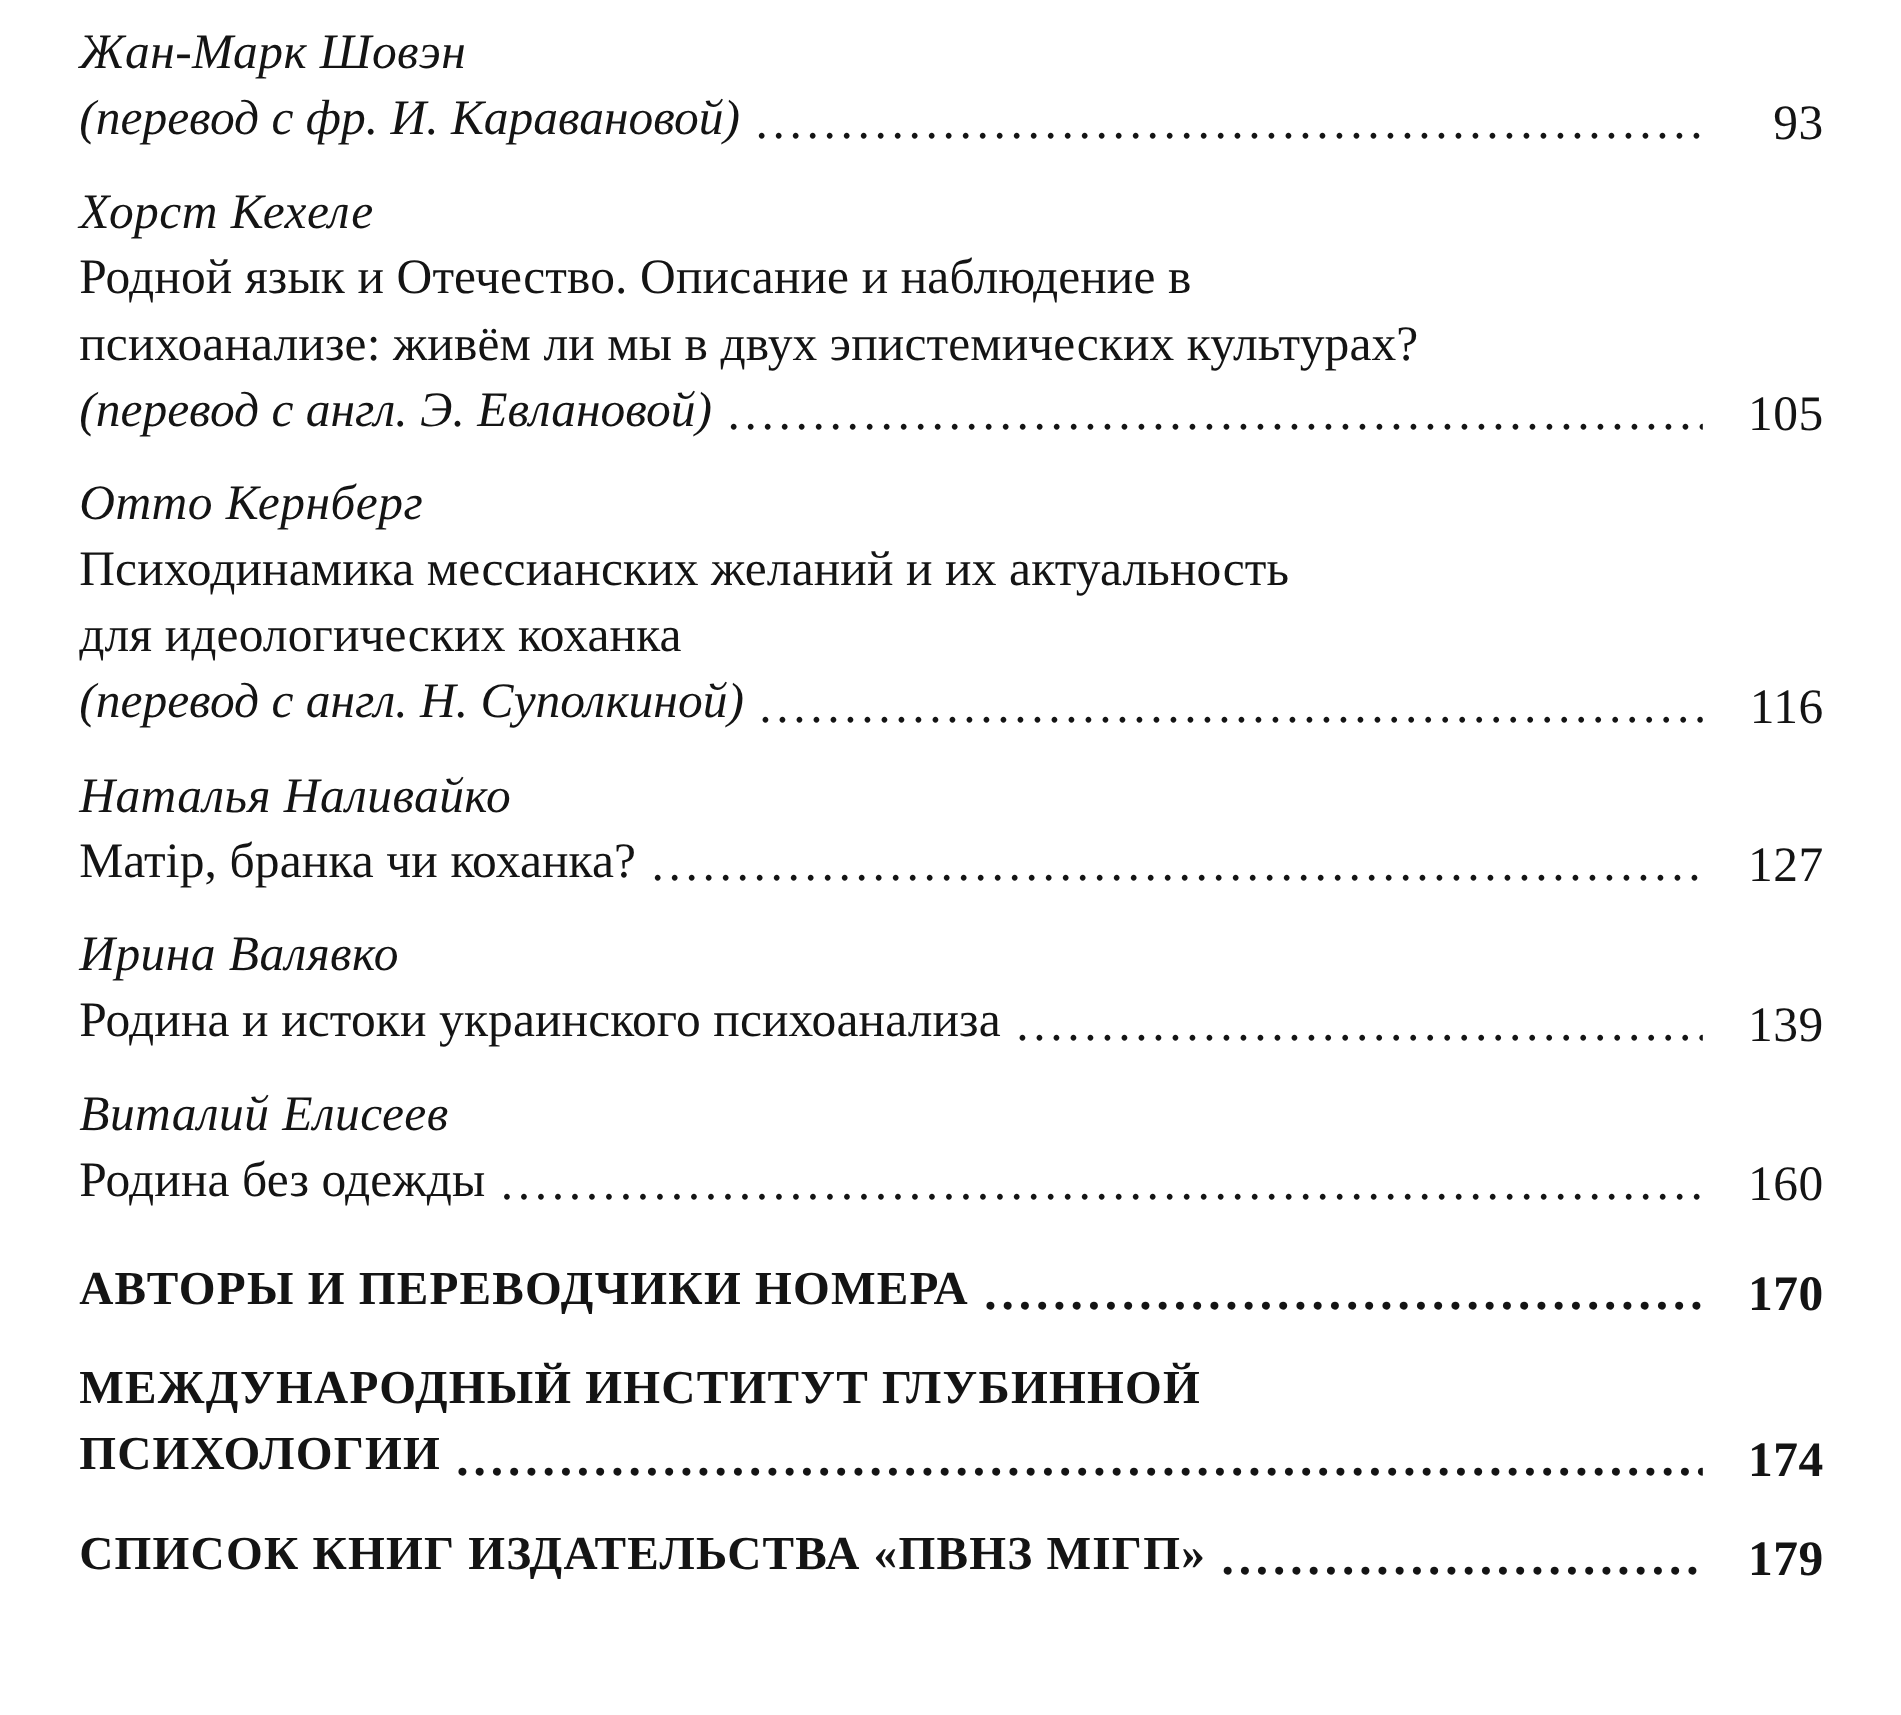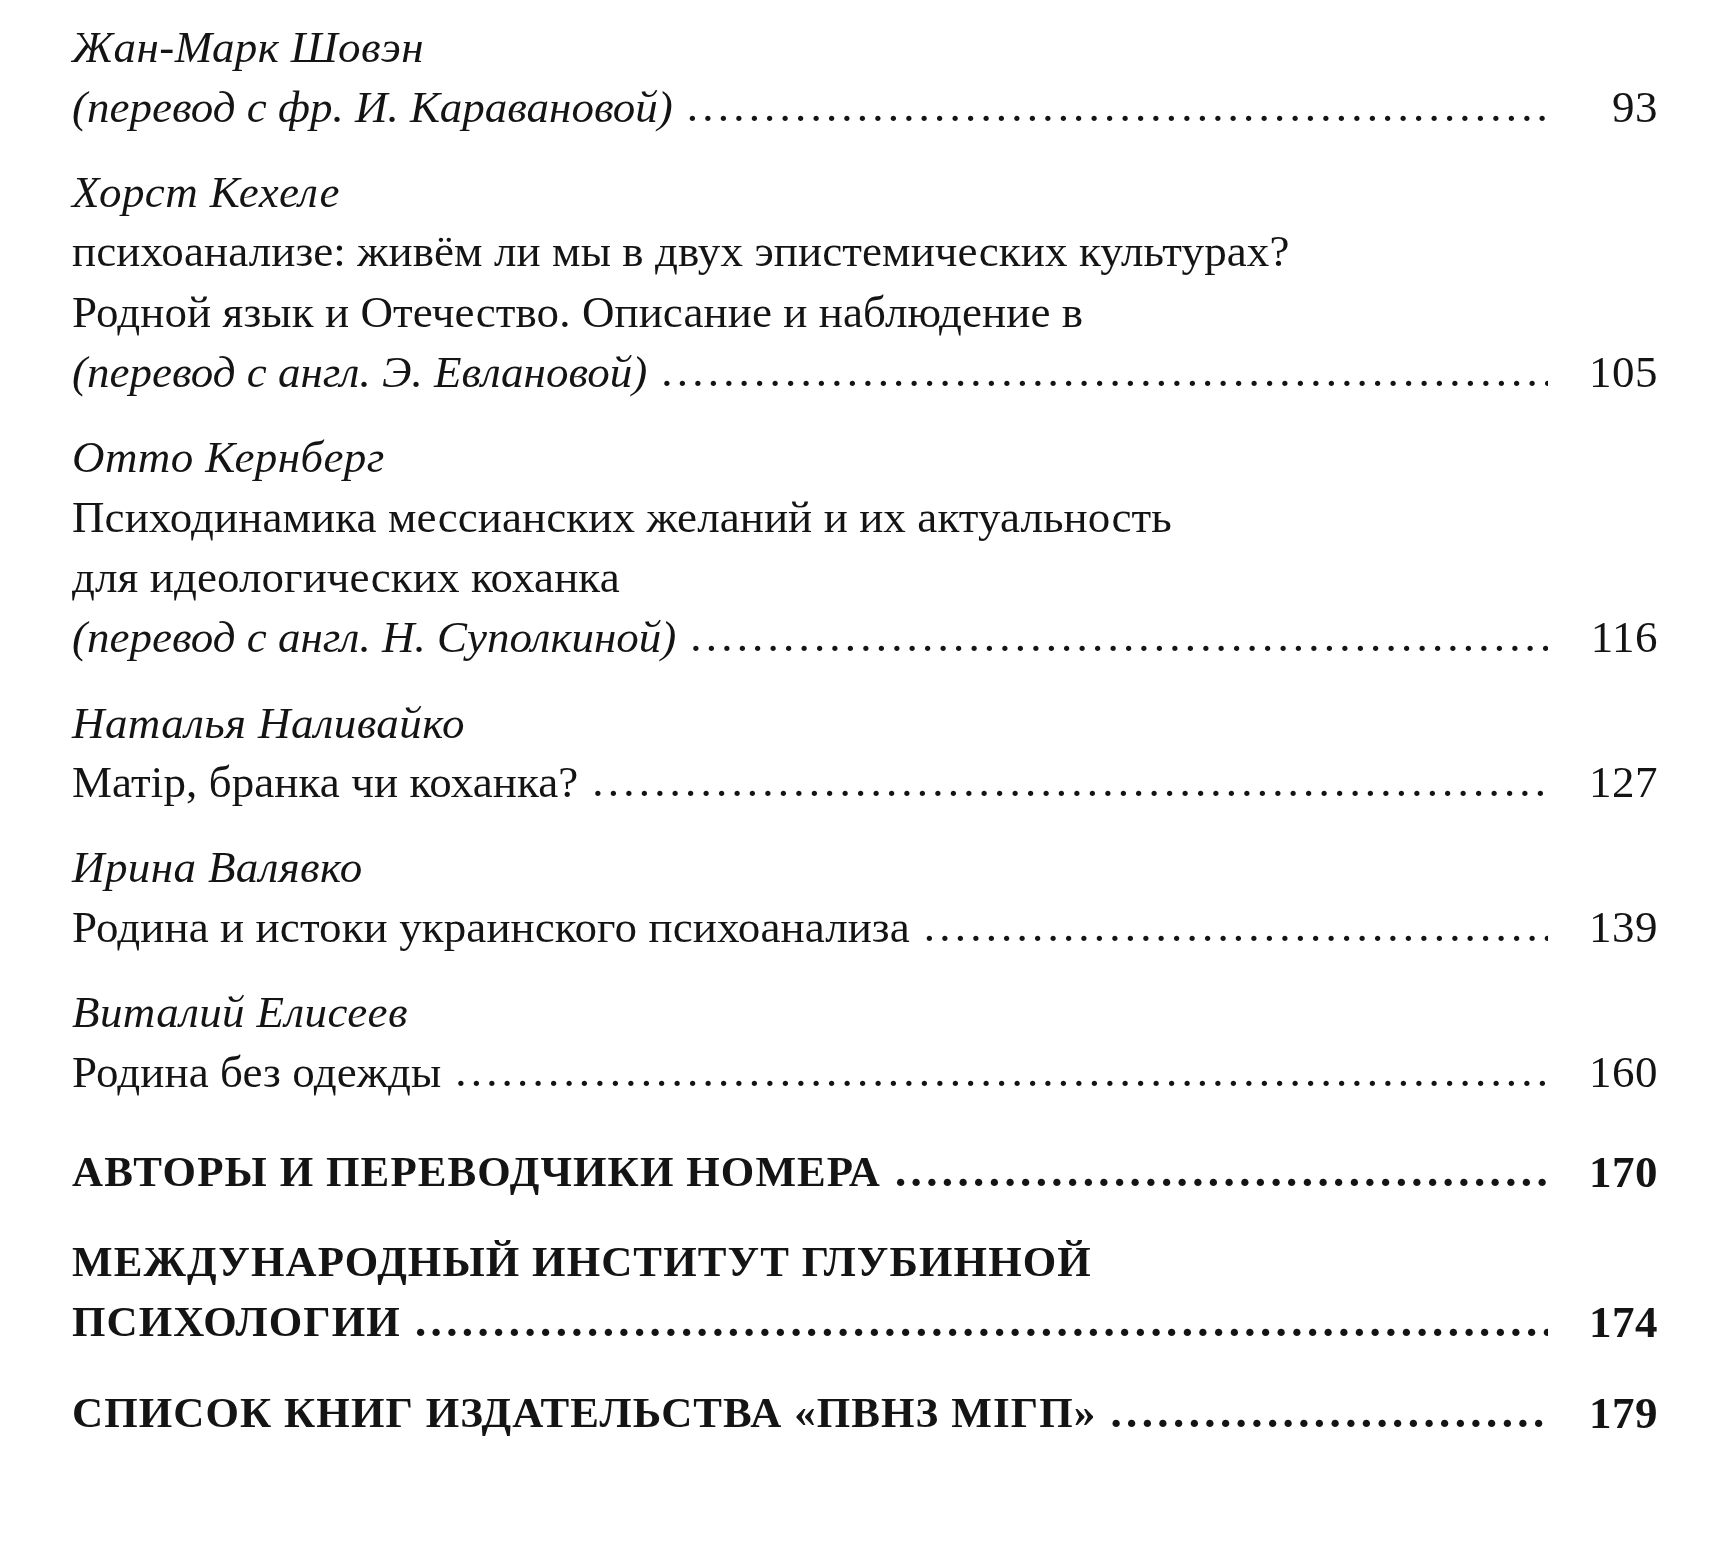--- a/index.html
+++ b/index.html
@@ -47,21 +47,21 @@
   .trans-line {
     font-style: italic;
     font-size: 45px;
     line-height: 1.34;
     white-space: nowrap;
   }
 
   
   .leader-row {
     display: flex;
-    align-items: center;
+    align-items: flex-end;
     width: 100%;
   }
   .leader-row .lead-text {
     flex: 0 0 auto;
     white-space: nowrap;
   }
   .dots {
     flex: 1 1 auto;
     overflow: hidden;
     white-space: nowrap;
@@ -114,22 +114,22 @@
     <div class="author">Жан-Марк Шовэн</div>
     <div class="leader-row">
       <span class="trans-line lead-text">(перевод с фр. И. Каравановой)</span>
       <span class="dots">..................................................................................................................................</span>
       <span class="pageno">93</span>
     </div>
   </div>
 
   <div class="entry">
     <div class="author">Хорст Кехеле</div>
+    <div class="title-line">Родной язык и Отечество. Описание и наблюдение в</div>
     <div class="title-line">психоанализе: живём ли мы в двух эпистемических культурах?</div>
-    <div class="title-line">Родной язык и Отечество. Описание и наблюдение в</div>
     <div class="leader-row">
       <span class="trans-line lead-text">(перевод с англ. Э. Евлановой)</span>
       <span class="dots">..................................................................................................................................</span>
       <span class="pageno">105</span>
     </div>
   </div>
 
   <div class="entry">
     <div class="author">Отто Кернберг</div>
     <div class="title-line">Психодинамика мессианских желаний и их актуальность</div>

